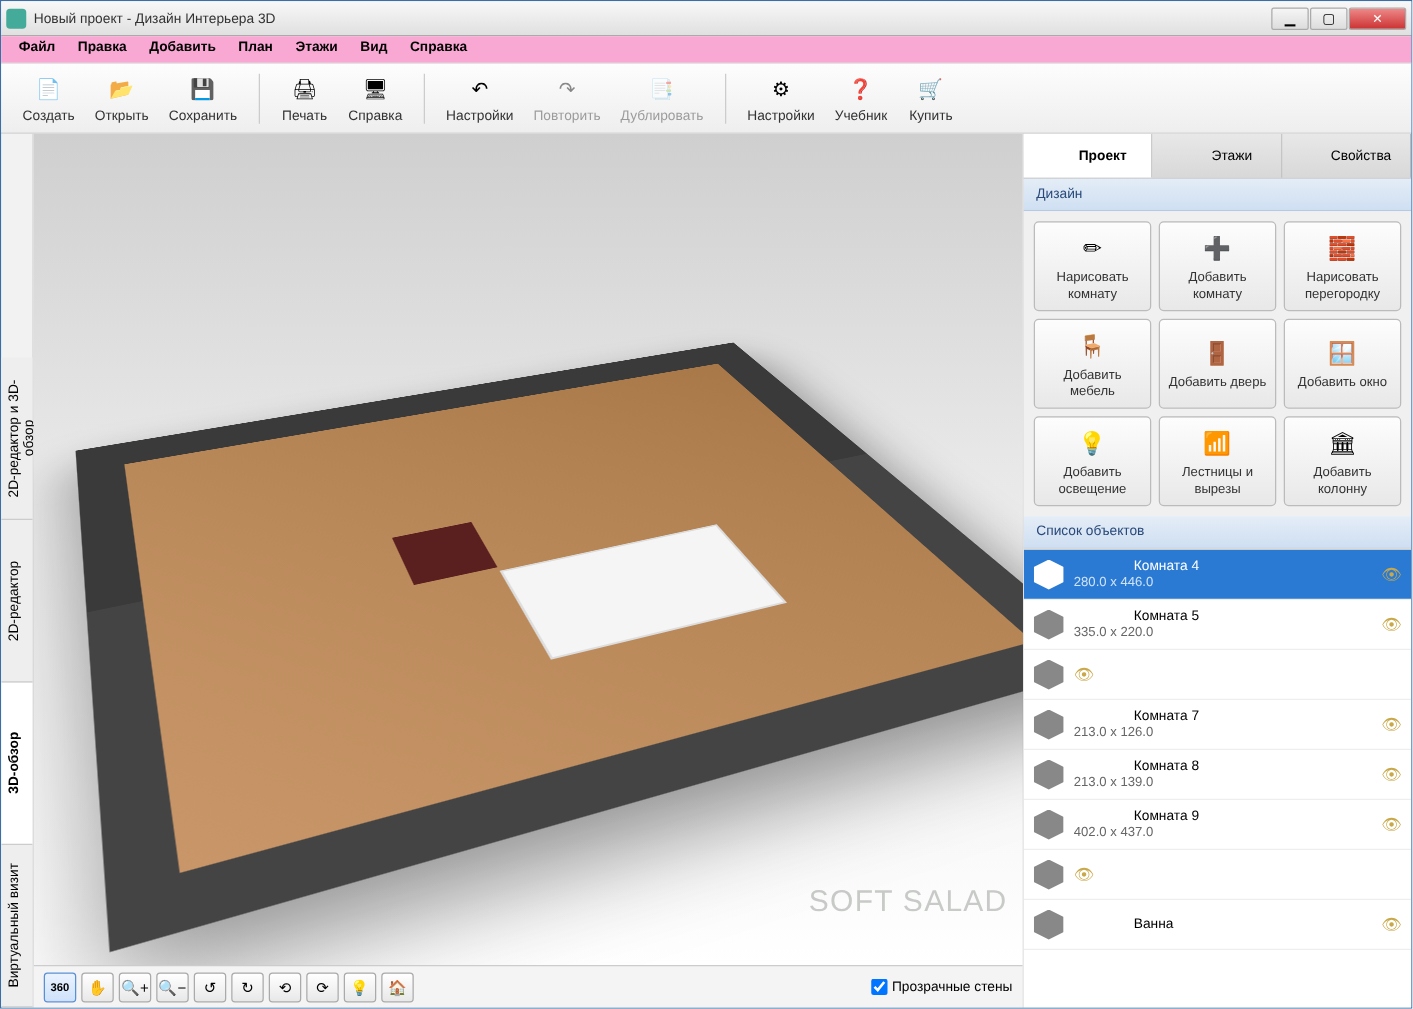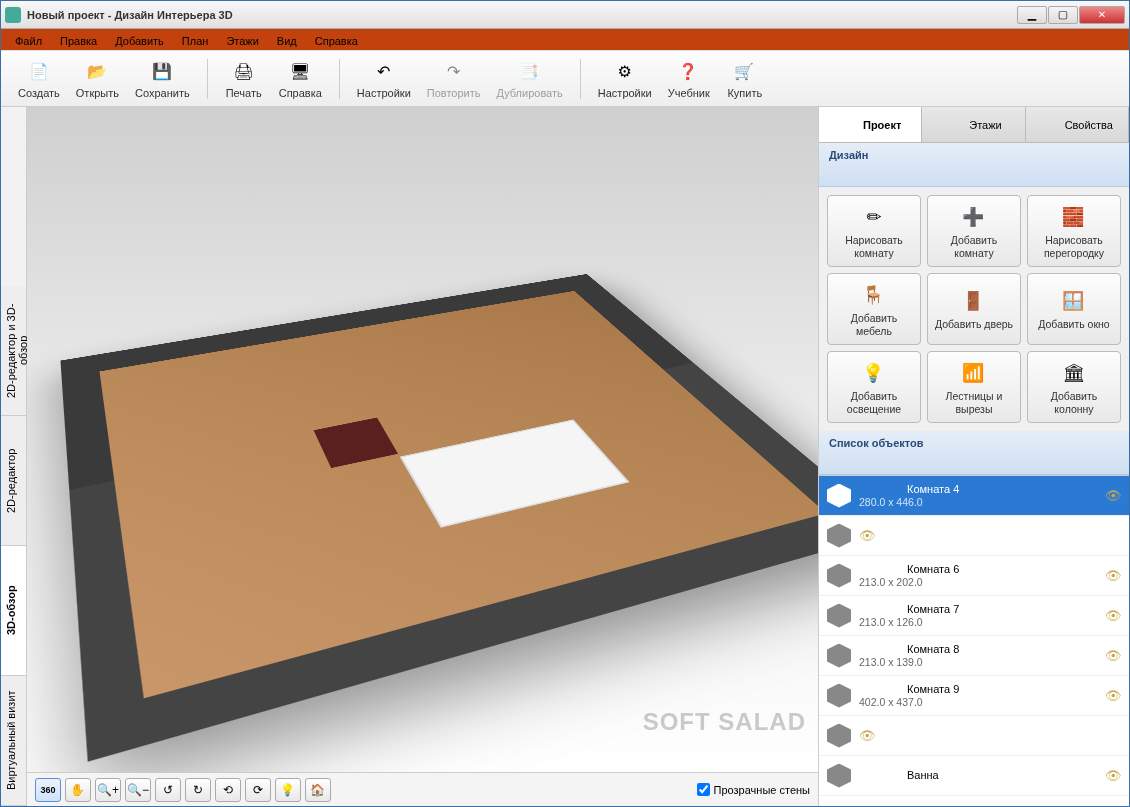--- a/index.html
+++ b/index.html
@@ -1,28 +1,28 @@
 <!DOCTYPE html>
 <html><head>
 <meta charset="utf-8">
 <style>
 * { margin: 0; padding: 0; box-sizing: border-box; font-family: Tahoma, Arial, sans-serif; font-size: 11px; }
 body { background: #fff; overflow: hidden; }
 .window { width: 1130px; height: 807px; border: 1px solid #3a6ea5; background: #fff; display: flex; flex-direction: column; }
 .titlebar { height: 28px; background: linear-gradient(#f8f8f8, #e0e0e0); display: flex; align-items: center; padding: 0 4px; border-bottom: 1px solid #aaa; }
 .titlebar .app-icon { width: 16px; height: 16px; background: #4a9; border-radius: 3px; margin-right: 6px; }
-.titlebar .title { flex: 1; color: #333; font-weight: bold; }
+.titlebar .title { flex: 1; color: #333; }
 .win-controls { display: flex; gap: 1px; }
 .win-btn { width: 30px; height: 18px; background: linear-gradient(#f5f5f5, #ddd); border: 1px solid #aaa; border-radius: 2px; display: flex; align-items: center; justify-content: center; cursor: pointer; }
 .win-btn.close { background: linear-gradient(#e88, #c33); color: #fff; width: 46px; }
 .win-btn.close::before { content: "✕"; font-size: 10px; }
 .win-btn.min::before { content: "▁"; }
 .win-btn.max::before { content: "▢"; }
 
-.menubar { height: 22px; background: #c2410c; display: flex; align-items: flex-end; padding: 0 6px; gap: 2px; border-bottom: 1px solid #ddd;}
+.menubar { height: 22px; background: #f9a8d4; display: flex; align-items: flex-start; padding: 0 6px; gap: 2px; border-bottom: 1px solid #ddd; font-weight: bold;}
 .menubar .menu-item { padding: 3px 8px; cursor: pointer; }
 
 .toolbar { height: 56px; background: linear-gradient(#fdfdfd, #eee); border-bottom: 1px solid #ccc; display: flex; align-items: center; padding: 2px 10px; gap: 2px; }
 .tool-btn { display: flex; flex-direction: column; align-items: center; justify-content: center; padding: 2px 6px; min-width: 52px; height: 50px; border: 1px solid transparent; border-radius: 3px; cursor: pointer; gap: 2px;}
 .tool-btn .ticon { width: 26px; height: 26px; border-radius: 3px; display:flex; align-items:center; justify-content:center; font-size:16px;}
 .tool-btn .tlabel { font-size: 11px; color: #333; }
 .tool-sep { width: 1px; height: 40px; background: #ccc; margin: 0 8px; }
 
 .workspace { flex: 1; display: flex; overflow: hidden; }
 .left-tabs { width: 26px; background: #f2f2f2; border-right: 1px solid #ccc; display: flex; flex-direction: column-reverse; align-items: stretch; }
@@ -40,37 +40,37 @@
 .view-controls { height: 34px; background: #f4f4f4; border-top: 1px solid #ccc; display: flex; align-items: center; padding: 0 8px; gap: 4px; }
 .vc-btn { width: 26px; height: 24px; border: 1px solid #aaa; background: linear-gradient(#fff,#e8e8e8); border-radius: 3px; display:flex; align-items:center; justify-content:center; cursor: pointer; font-size:12px;}
 .vc-btn.wide { width: 26px; font-size:9px; font-weight:bold; border-color:#5a8fd6; background:linear-gradient(#eaf2ff,#cfe2fa);}
 .spacer { flex: 1; }
 .checkbox-row { display: flex; align-items: center; gap: 4px; }
 
 .right-panel { width: 310px; background: #f8f8f8; display: flex; flex-direction: column; }
 .rp-tabs { height: 36px; display: flex; background: linear-gradient(#f0f0f0,#e0e0e0); border-bottom: 1px solid #bbb;}
 .rp-tab { flex: 1; display: flex; align-items: center; justify-content: center; border-right: 1px solid #bbb; cursor: pointer; background: linear-gradient(#e8e8e8,#d8d8d8); padding-left: 24px;}
 .rp-tab.active { background: #fff; font-weight: bold; }
-.section-header { height: 44px; background: linear-gradient(#e4edf7,#cfdff2); color: #2a4a7a; font-weight: bold; padding: 6px 10px; border-bottom: 1px solid #b5c9e2; }
+.section-header { height: 26px; background: linear-gradient(#e4edf7,#cfdff2); color: #2a4a7a; font-weight: normal; padding: 6px 10px; border-bottom: 1px solid #b5c9e2; }
 .design-grid { display: grid; grid-template-columns: repeat(3, 1fr); gap: 6px; padding: 8px; background:#f0f0f0;}
 .design-btn { height: 72px; background: linear-gradient(#fdfdfd,#e8e8e8); border: 1px solid #bbb; border-radius: 4px; display: flex; flex-direction: column; align-items: center; justify-content: center; gap: 3px; cursor: pointer; padding: 4px; text-align:center;}
 .design-btn .dicon { width: 28px; height: 28px; display:flex; align-items:center; justify-content:center; font-size:18px;}
 .design-btn .dlabel { font-size: 10.5px; line-height: 1.15; color: #333; }
 
 .object-list { flex: 1; overflow-y: auto; background: #fff; border-top: 1px solid #ccc;}
 .obj-item { display: flex; align-items: center; height: 40px; padding: 4px 8px; border-bottom: 1px solid #eee; gap: 8px; cursor:pointer;}
 .obj-item.selected { background: #2a7ad4; color: #fff; }
 .obj-item.selected .obj-dims { color: #cfe3f9; }
 .obj-icon { width: 24px; height: 24px; background: #888; clip-path: polygon(50% 0, 100% 25%, 100% 75%, 50% 100%, 0 75%, 0 25%); flex:none;}
 .obj-item.selected .obj-icon { background: #fff; }
 .obj-meta { flex: 1; display: flex; flex-direction: column; line-height: 1.2; }
 .obj-name { font-size: 11px; padding-left: 48px; }
 .obj-dims { font-size: 10.5px; color: #666; }
 .eye-icon { width: 16px; color: #c9a84a; font-size: 13px;}
-.watermark { position: absolute; right: 12px; bottom: 36px; font-size: 24px; color: rgba(100,110,100,.35); font-weight: bold; letter-spacing: 1px; pointer-events:none;}
+.watermark { position: absolute; right: 12px; bottom: 36px; font-size: 24px; color: rgba(100,110,100,.35); font-weight: normal; letter-spacing: 1px; pointer-events:none;}
 </style>
 </head>
 <body>
 
 <div class="window">
   <div class="titlebar">
     <div class="app-icon"></div>
     <div class="title">Новый проект - Дизайн Интерьера 3D</div>
     <div class="win-controls">
       <div class="win-btn min"></div>
@@ -226,28 +226,28 @@
           <div class="obj-item selected">
             <div class="obj-icon"></div>
             <div class="obj-meta">
               <div class="obj-name">Комната 4</div>
               <div class="obj-dims">280.0 x 446.0</div>
             </div>
             <div class="eye-icon">👁</div>
           </div>
           <div class="obj-item">
             <div class="obj-icon"></div>
-            <div class="eye-icon">👁</div>
-          </div>
-          <div class="obj-item">
-            <div class="obj-icon"></div>
-            <div class="obj-meta">
-              <div class="obj-name">Комната 6</div>
-              <div class="obj-dims">213.0 x 202.0</div>
-            </div>
+            <div class="obj-meta">
+              <div class="obj-name">Комната 5</div>
+              <div class="obj-dims">335.0 x 220.0</div>
+            </div>
+            <div class="eye-icon">👁</div>
+          </div>
+          <div class="obj-item">
+            <div class="obj-icon"></div>
             <div class="eye-icon">👁</div>
           </div>
           <div class="obj-item">
             <div class="obj-icon"></div>
             <div class="obj-meta">
               <div class="obj-name">Комната 7</div>
               <div class="obj-dims">213.0 x 126.0</div>
             </div>
             <div class="eye-icon">👁</div>
           </div>

